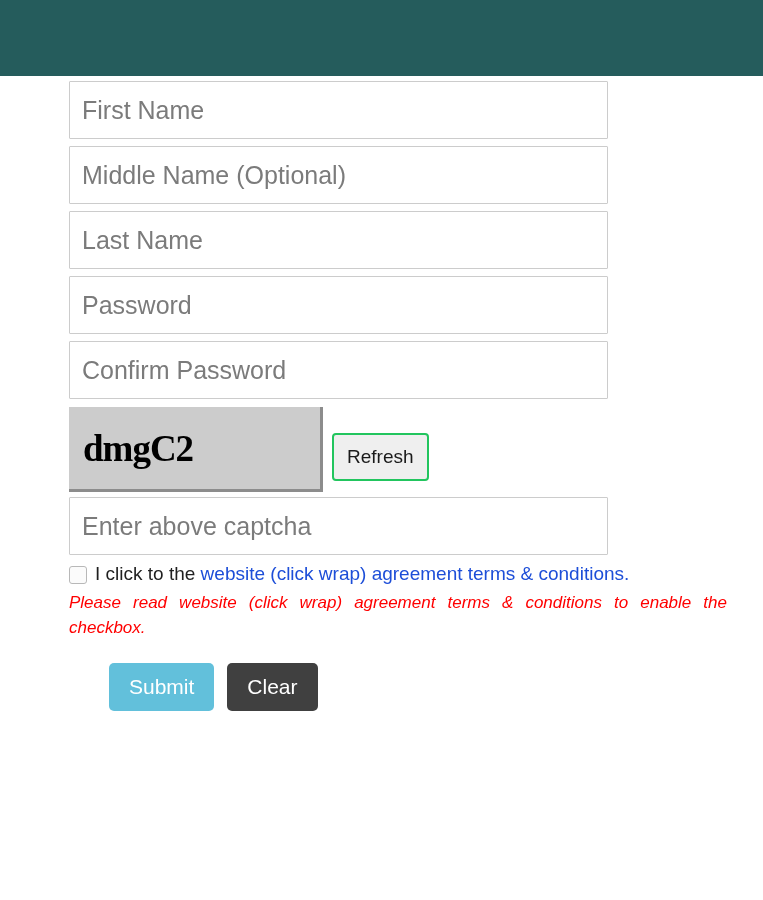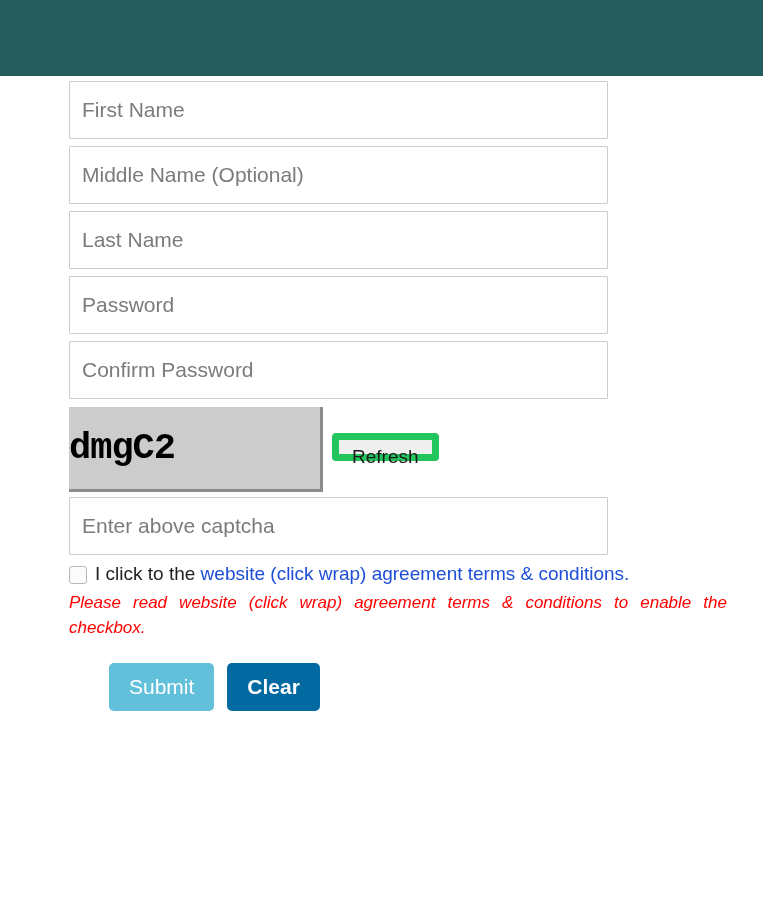--- a/index.html
+++ b/index.html
@@ -46,21 +46,21 @@
     box-sizing: border-box;
     width: 539px;
     height: 58px;
     margin-left: 69px;
     padding: 6px 12px;
     border: 1px solid #cccccc;
     border-radius: 1px;
     background: #ffffff;
     color: #2e2e2e;
     font-family: "Liberation Sans", sans-serif;
-    font-size: 21px;
+    font-size: 25px;
     line-height: 44px;
     outline: none;
   }
   .text-input::placeholder {
     color: #7b7b7b;
     opacity: 1;
   }
 
   
   .captcha-row {
@@ -76,35 +76,36 @@
     height: 82px;
     background: #cccccc;
     border-right: 3px solid #8c8c8c;
     border-bottom: 3px solid #8c8c8c;
     display: flex;
     align-items: center;
     justify-content: flex-start;
   }
   .captcha-text {
     color: #000000;
-    font-family: Liberation Mono, monospace;
+    font-family: Liberation Serif, serif;
     font-weight: bold;
     font-size: 37px;
     letter-spacing: -1px;
+    padding-left: 14px;
     user-select: none;
   }
   .refresh-button {
     position: absolute;
     left: 332px;
     top: 26px;
     box-sizing: border-box;
-    height: 28px;
+    height: 48px;
     padding: 2px 13px;
     background: #efefef;
-    border: 7px solid #22c55e;
+    border: 2px solid #22c55e;
     border-radius: 4px;
     color: #1a1a1a;
     font-family: "Liberation Sans", sans-serif;
     font-size: 19px;
     line-height: 30px;
     cursor: pointer;
   }
 
   
   .agreement-row {
@@ -167,22 +168,21 @@
     font-family: "Liberation Sans", sans-serif;
     font-size: 21px;
     height: 48px;
     padding: 0 20px;
     cursor: pointer;
   }
   .btn-submit {
     background: #62c0db;
   }
   .btn-clear {
-    background: #0369a1;
-    font-weight: bold;
+    background: #404040;
   }
 </style>
 </head>
 <body>
 
 <div class="site-header"></div>
 
 <div class="registration-form">
 
   <div class="field-row">

